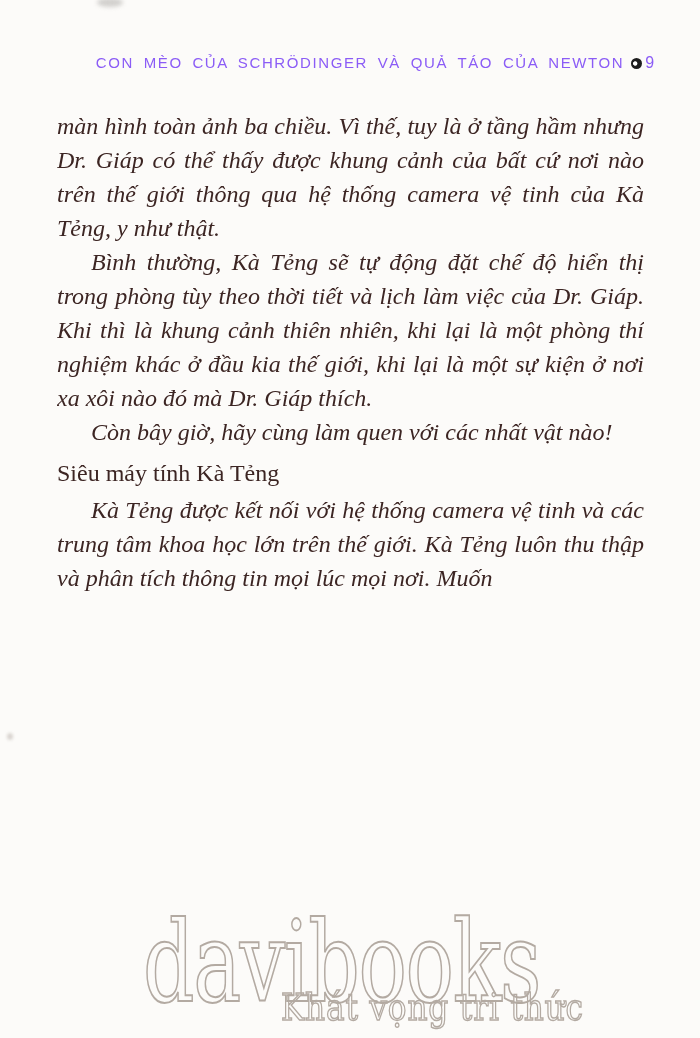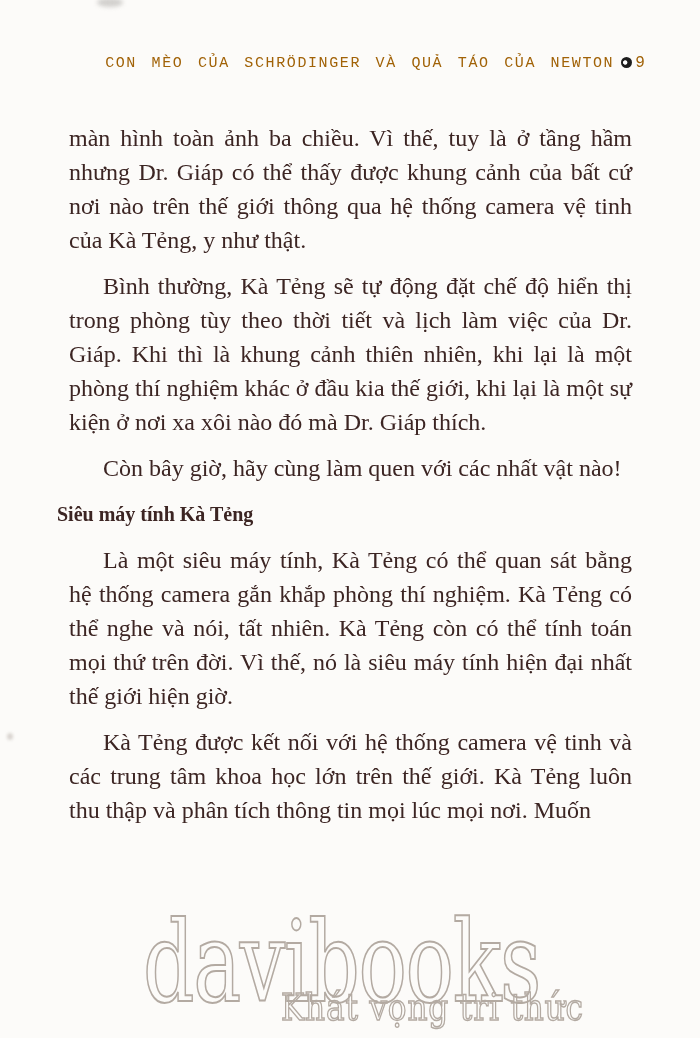--- a/index.html
+++ b/index.html
@@ -12,26 +12,26 @@
   }
 
   
   .running-head {
     position: absolute;
     top: 53px; left: 0;
     width: 100%;
     box-sizing: border-box;
     padding-left: 50px;
     text-align: center;
-    font-family: Liberation Mono, monospace;
+    font-family: Liberation Sans, sans-serif;
     font-size: 15px;
     line-height: 20px;
     letter-spacing: 1.6px;
     word-spacing: 4px;
-    color: #a16207;
+    color: #8b5cf6;
     white-space: nowrap;
   }
   .head-bullet {
     display: inline-block;
     width: 11px; height: 11px;
     border-radius: 50%;
     background: radial-gradient(circle at 38% 50%, #ffffff 0 1.8px, #1d1d1d 2.6px);
     vertical-align: -1px;
     margin: 0 3px 0 7px;
   }
@@ -41,26 +41,26 @@
   .text-block {
     position: absolute;
     left: 57px; top: 109px;
     width: 587px; height: 872px;
     overflow: hidden;
     text-align: justify;
     font-size: 24px;
     line-height: 34px;
     color: #3c2523;
   }
-  .para { margin: 12px; text-indent: 34px; }
+  .para { margin: 0; text-indent: 34px; font-style: italic; }
   .para.noindent { text-indent: 0; }
   .section-heading {
-    font-size: 20px;
+    font-size: 24px;
     line-height: 34px;
-    font-weight: bold;
+    font-weight: normal;
     margin: 7px 0 3px 0;
     text-align: left;
   }
 
   
   .watermark { position: absolute; left: 0; top: 0; width: 100%; height: 100%; pointer-events: none; }
   .wm-brand {
     position: absolute;
     left: 143px; top: 906px;
     font-family: "DejaVu Serif", serif;
@@ -114,20 +114,19 @@
 
 <header class="running-head">
   <span>CON MÈO CỦA SCHRÖDINGER VÀ QUẢ TÁO CỦA NEWTON</span><span class="head-bullet"></span><span class="head-page">9</span>
 </header>
 
 <main class="text-block">
   <p class="para noindent">màn hình toàn ảnh ba chiều. Vì thế, tuy là ở tầng hầm nhưng Dr. Giáp có thể thấy được khung cảnh của bất cứ nơi nào trên thế giới thông qua hệ thống camera vệ tinh của Kà Tẻng, y như thật.</p>
   <p class="para">Bình thường, Kà Tẻng sẽ tự động đặt chế độ hiển thị trong phòng tùy theo thời tiết và lịch làm việc của Dr. Giáp. Khi thì là khung cảnh thiên nhiên, khi lại là một phòng thí nghiệm khác ở đầu kia thế giới, khi lại là một sự kiện ở nơi xa xôi nào đó mà Dr. Giáp thích.</p>
   <p class="para">Còn bây giờ, hãy cùng làm quen với các nhất vật nào!</p>
   <h2 class="section-heading">Siêu máy tính Kà Tẻng</h2>
-  <p class="para">Là một siêu máy tính, Kà Tẻng có thể quan sát bằng hệ thống camera gắn khắp phòng thí nghiệm. Kà Tẻng có thể nghe và nói, tất nhiên. Kà Tẻng còn có thể tính toán mọi thứ trên đời. Vì thế, nó là siêu máy tính hiện đại nhất thế giới hiện giờ.</p>
   <p class="para">Kà Tẻng được kết nối với hệ thống camera vệ tinh và các trung tâm khoa học lớn trên thế giới. Kà Tẻng luôn thu thập và phân tích thông tin mọi lúc mọi nơi. Muốn</p>
 </main>
 
 <div class="watermark">
   <div class="wm-brand">davibooks</div>
   <div class="wm-slogan">Khát vọng tri thức</div>
 </div>
 
 </body></html>

